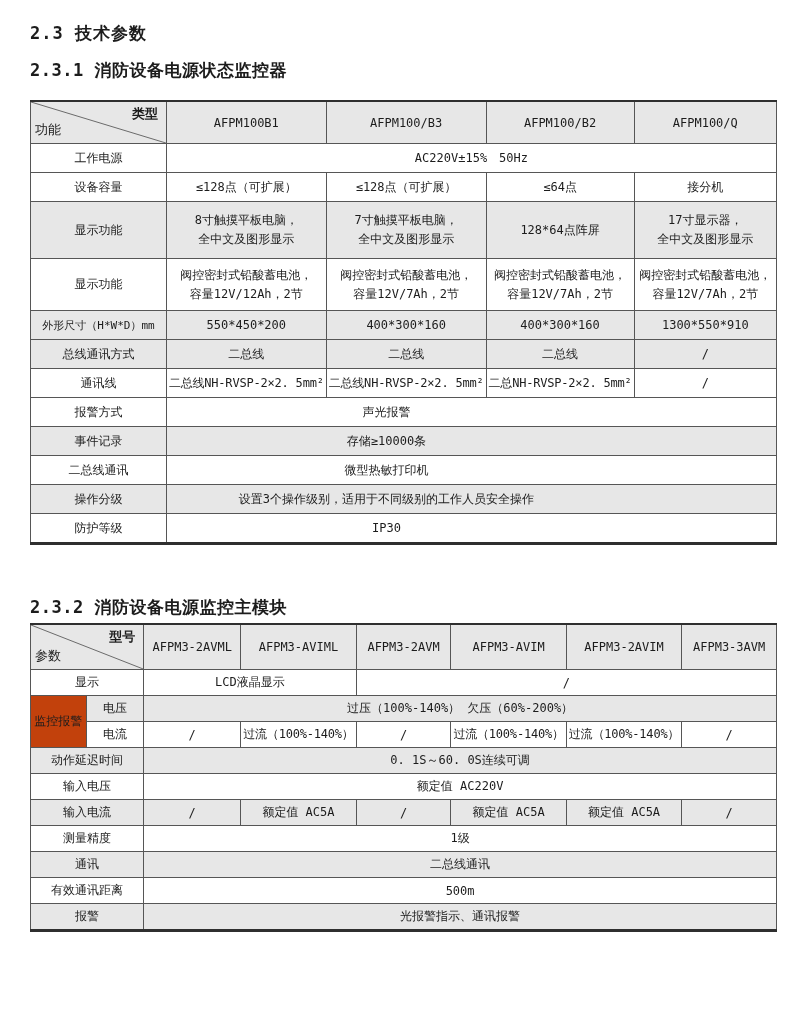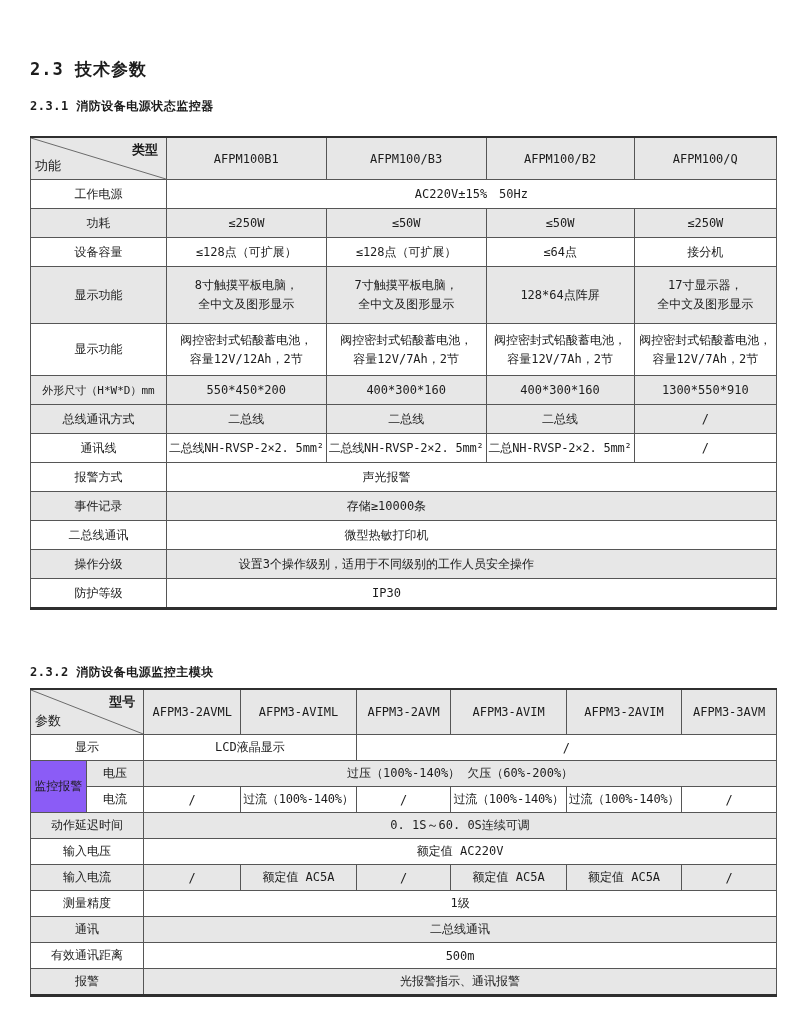--- a/index.html
+++ b/index.html
@@ -2,32 +2,32 @@
 <html><head>
 <meta charset="utf-8">
 <style>
   html,body{margin:0;padding:0;background:#ffffff;}
   body{
     width:800px;height:1033px;overflow:hidden;position:relative;
     font-family:"DejaVu Sans Mono","Liberation Sans",sans-serif;
     color:#1c1c1c;
     -webkit-font-smoothing:antialiased;
   }
-  .wrap{padding:1px 23px 0 30px;margin-top:36px;}
+  .wrap{padding:1px 23px 0 30px;}
   .doc-title{font-size:17px;font-weight:bold;margin:21px 0 0 0;line-height:22px;letter-spacing:1px;}
-  .sec-title{font-size:12px;font-weight:bold;margin:16px 0 0 0;line-height:20px;letter-spacing:0.5px;}
+  .sec-title{font-size:17px;font-weight:bold;margin:16px 0 0 0;line-height:20px;letter-spacing:0.5px;}
   .sec-title.second{margin-top:52px;}
 
   table.spec{border-collapse:collapse;table-layout:fixed;margin-top:20px;
     border-top:2px solid #2f2f2f;border-bottom:3px solid #2f2f2f;
     border-left:1px solid #4d4d4d;border-right:1px solid #4d4d4d;}
   table.spec td{border:1px solid #565656;text-align:center;vertical-align:middle;
     padding:0 2px;font-size:12px;white-space:nowrap;overflow:hidden;}
   tr.gray{background:#e7e7e7;}
-  td.white{background:#8b5cf6;}
+  td.white{background:#c2410c;}
   .lbl{font-size:13px;}
   .xs{font-size:10px;letter-spacing:-0.2px;}
   .sm{font-size:10.5px;}
   .bias{padding-right:172px !important;}
   .line2 div{line-height:19px;font-size:12px;}
 
   
   .hh1 td{height:41px;}
   .hh2 td{height:44px;}
   .h28 td{height:28px;}
@@ -70,27 +70,20 @@
       </td>
       <td>AFPM100B1</td>
       <td>AFPM100/B3</td>
       <td>AFPM100/B2</td>
       <td>AFPM100/Q</td>
     </tr>
     <tr class="h28">
       <td class="lbl">工作电源</td>
       <td colspan="4">AC220V±15%　50Hz</td>
     </tr>
-    <tr class="gray h28">
-      <td class="lbl">功耗</td>
-      <td>≤250W</td>
-      <td>≤50W</td>
-      <td>≤50W</td>
-      <td>≤250W</td>
-    </tr>
     <tr class="h28">
       <td class="lbl">设备容量</td>
       <td>≤128点（可扩展）</td>
       <td>≤128点（可扩展）</td>
       <td>≤64点</td>
       <td>接分机</td>
     </tr>
     <tr class="gray h56">
       <td class="lbl">显示功能</td>
       <td class="line2">

